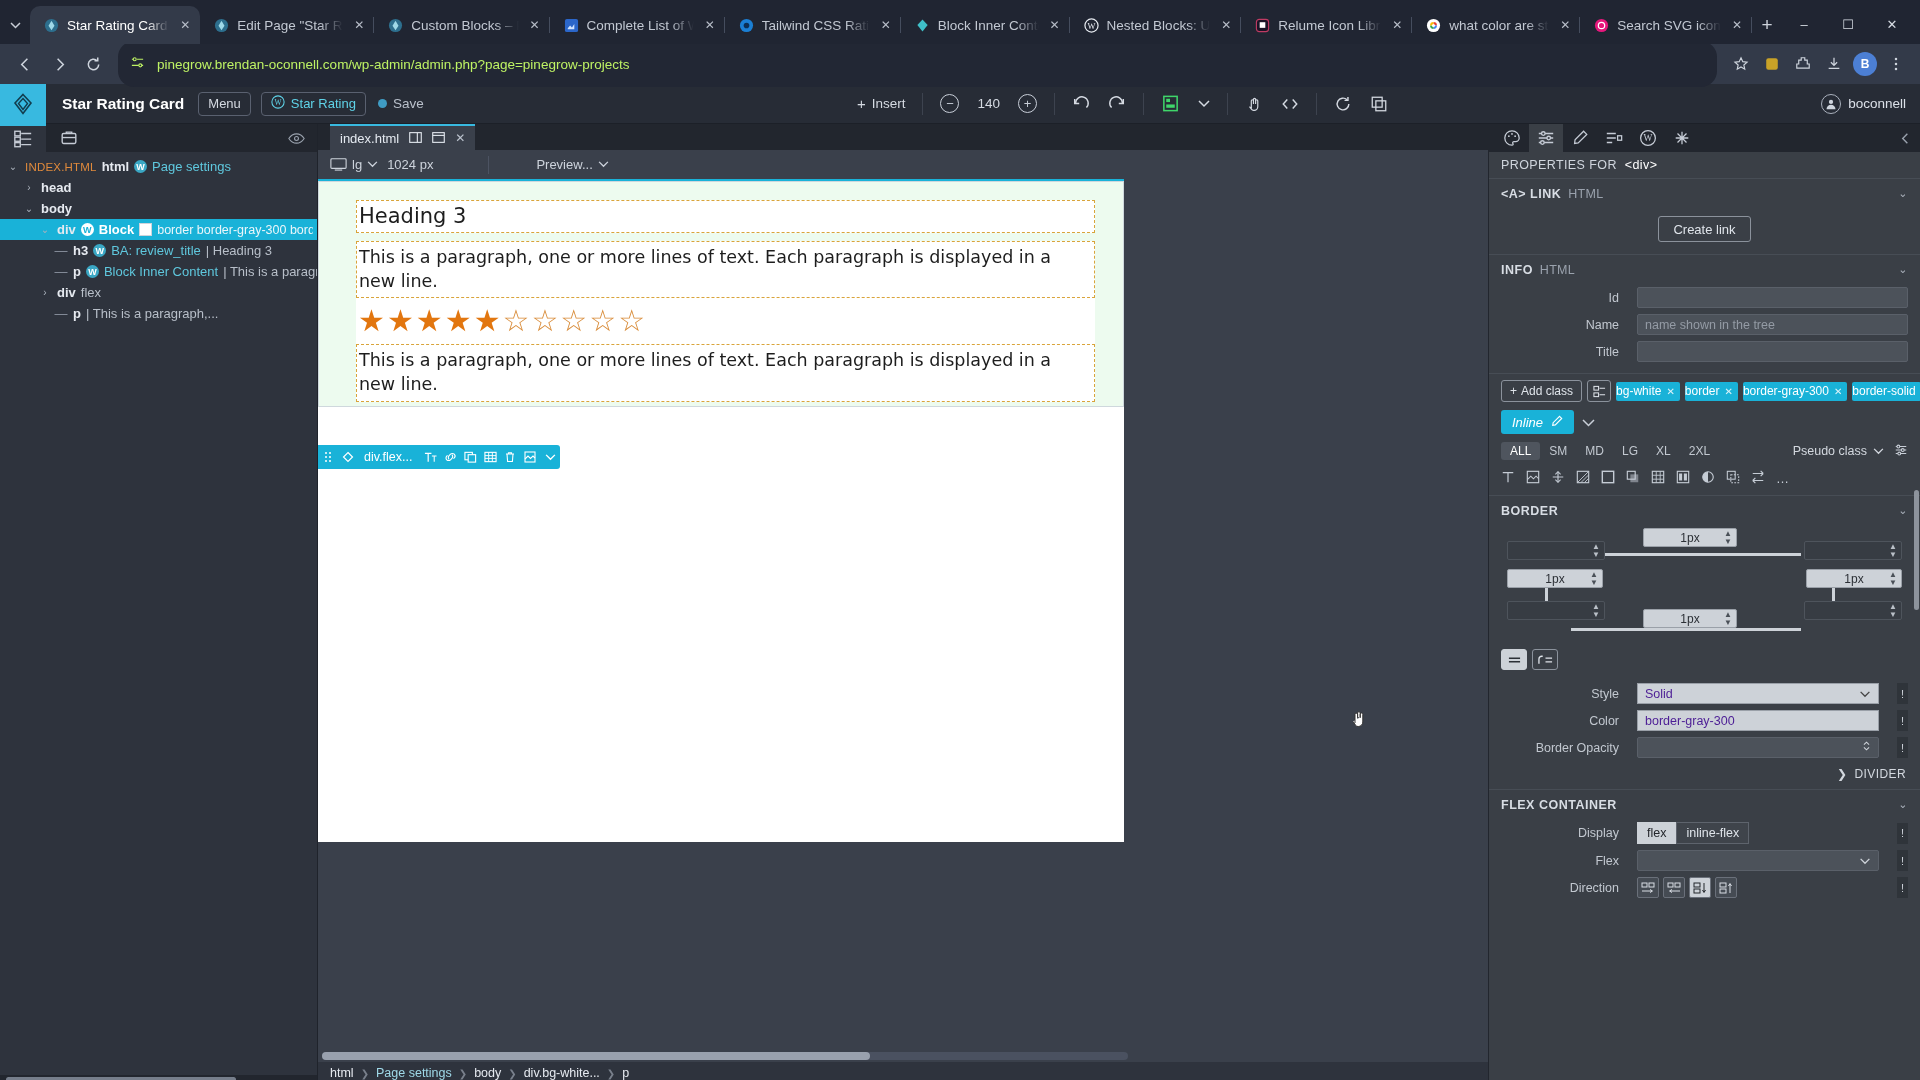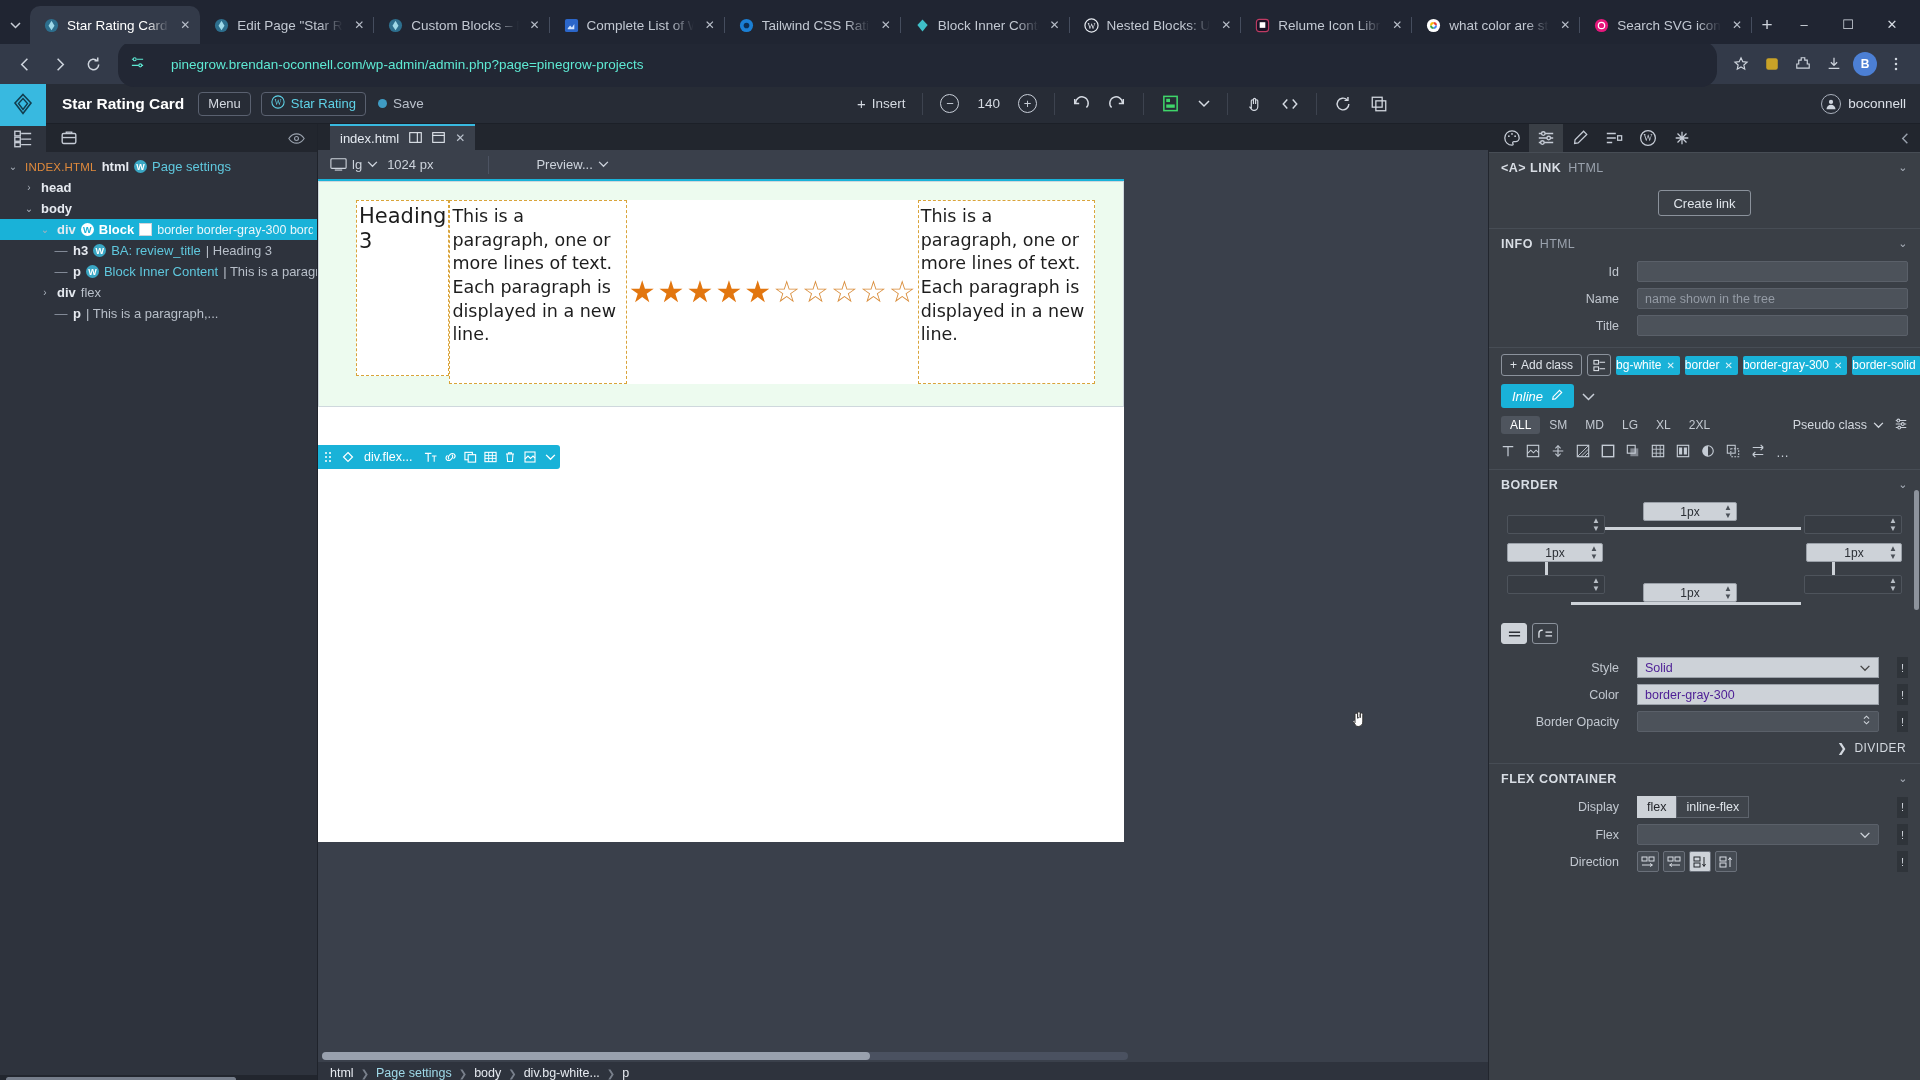--- a/index.html
+++ b/index.html
@@ -68,22 +68,22 @@
   .omnibar {
     height: 40px; background: #333a49; display: flex;
     align-items: center; gap: 4px; padding: 0 10px;
   }
   .navbtn {
     width: 30px; height: 30px; border-radius: 50%; display: flex;
     align-items: center; justify-content: center; color: #cfd5de;
   }
   .urlbox {
     flex: 1; height: 46px; background: #222734; border-radius: 16px;
-    display: flex; align-items: center; gap: 26px; padding: 0 12px;
-    margin: 0 6px; color: #5eead4; font-size: 13.5px;
+    display: flex; align-items: center; gap: 12px; padding: 0 12px;
+    margin: 0 6px; color: #bef264; font-size: 13.5px;
   }
   .omni-icons { display: flex; align-items: center; gap: 3px; }
   .omni-icons .navbtn { width: 28px; height: 28px; }
   .avatar-btn {
     width: 24px; height: 24px; border-radius: 50%; background: #4c7fd4;
     color: #fff; display: flex; align-items: center; justify-content: center;
     font-size: 12px; font-weight: bold;
   }
 
   
@@ -210,21 +210,21 @@
   }
   .viewport {
     margin: 0 0 0 0; width: 806px; background: #fff; position: relative;
     height: 663px; border-top: 2px solid #19b2d8;
     margin-left: 0;
   }
   .canvas-shell { position: relative; padding-left: 0; }
   .card {
     background: #edfbef; border: 1px solid #cfd8dd; margin: 0;
     padding: 18px 28px 22px 37px; height: 226px;
-    display: flex; flex-direction: row; justify-content: flex-start;
+    display: flex; flex-direction: column; justify-content: flex-start;
   }
   .card h3 {
     font-size: 21px; font-weight: 400; color: #1d1d1d; line-height: 1.2;
     font-family: "DejaVu Sans", sans-serif; margin-bottom: 8px;
     border: 1px dashed #d9a43a; padding: 3px 2px;
     background: #fff;
   }
   .card p {
     font-size: 17.5px; color: #1d1d1d; font-family: "DejaVu Sans", sans-serif;
     border: 1px dashed #d9a43a; padding: 4px 2px; background: #fff;
@@ -987,20 +987,24 @@
             <path d="M10 3v14M3 10h14M5 5l10 10M15 5L5 15" stroke="currentColor" stroke-width="1.4"></path>
           </svg>
       </div>
       <div class="rp-collapse">
         <svg width="13" height="13" viewBox="0 0 14 14">
             <path d="M9 2L4 7l5 5" stroke="currentColor" stroke-width="1.5" fill="none"></path>
           </svg>
       </div>
     </div>
 
+    <div class="rp-head">
+      <span>PROPERTIES FOR</span>
+      <span style="color:#fff;">&lt;div&gt;</span>
+    </div>
 
     <div class="sect-head">
       <span style="font-weight:bold;">&lt;A&gt; LINK</span>
       <span class="sub">HTML</span>
       <span class="chev">⌄</span>
     </div>
     <div style="display:flex; justify-content:center; padding:8px 0 12px 0;">
       <span class="btn-outline">Create link</span>
     </div>
 

